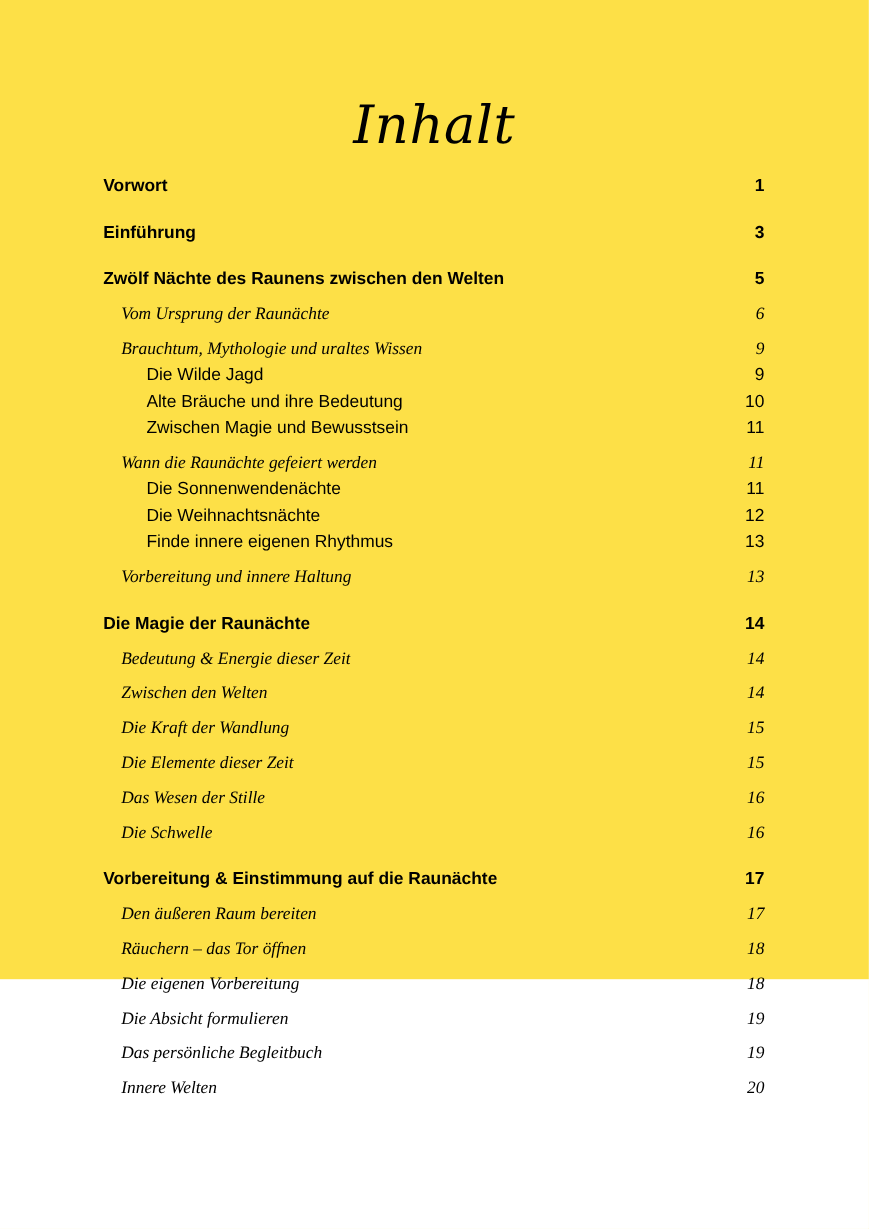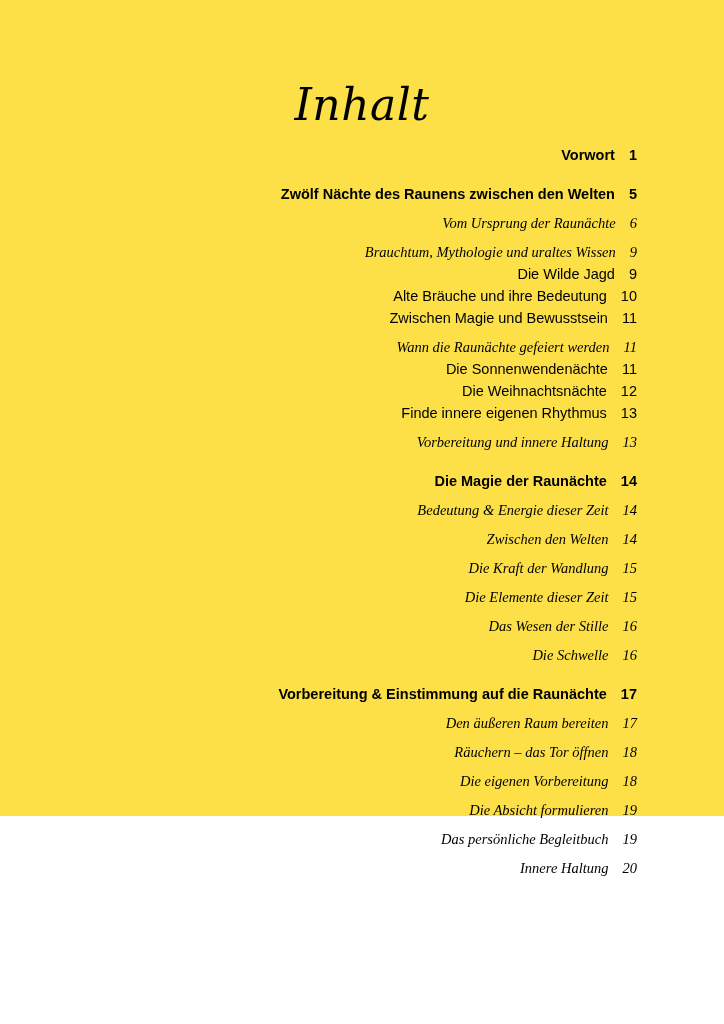--- a/index.html
+++ b/index.html
@@ -43,21 +43,21 @@
   .toc {
     position: absolute;
     top: 146px;
     left: 86px;
     width: 551px;
   }
 
   .toc-entry {
     display: flex;
     align-items: baseline;
-    justify-content: flex-end;
+    justify-content: space-between;
     width: 100%;
     box-sizing: border-box;
     white-space: nowrap;
   }
   .toc-entry .label {
     flex: 0 1 auto;
     overflow: hidden;
     text-overflow: ellipsis;
   }
   .toc-entry .pageno {
@@ -106,20 +106,24 @@
 <div class="page">
 
   <div class="toc-title">Inhalt</div>
 
   <div class="toc" id="toc-list">
       <div class="toc-entry lvl1">
         <span class="label">Vorwort</span>
         <span class="pageno">1</span>
       </div>
       <div class="toc-entry lvl1">
+        <span class="label">Einführung</span>
+        <span class="pageno">3</span>
+      </div>
+      <div class="toc-entry lvl1">
         <span class="label">Zwölf Nächte des Raunens zwischen den Welten</span>
         <span class="pageno">5</span>
       </div>
       <div class="toc-entry lvl2">
         <span class="label">Vom Ursprung der Raunächte</span>
         <span class="pageno">6</span>
       </div>
       <div class="toc-entry lvl2">
         <span class="label">Brauchtum, Mythologie und uraltes Wissen</span>
         <span class="pageno">9</span>
@@ -202,18 +206,18 @@
       </div>
       <div class="toc-entry lvl2">
         <span class="label">Die Absicht formulieren</span>
         <span class="pageno">19</span>
       </div>
       <div class="toc-entry lvl2">
         <span class="label">Das persönliche Begleitbuch</span>
         <span class="pageno">19</span>
       </div>
       <div class="toc-entry lvl2">
-        <span class="label">Innere Haltung</span>
+        <span class="label">Innere Welten</span>
         <span class="pageno">20</span>
       </div>
     </div>
 
 </div>
 
 </body></html>

